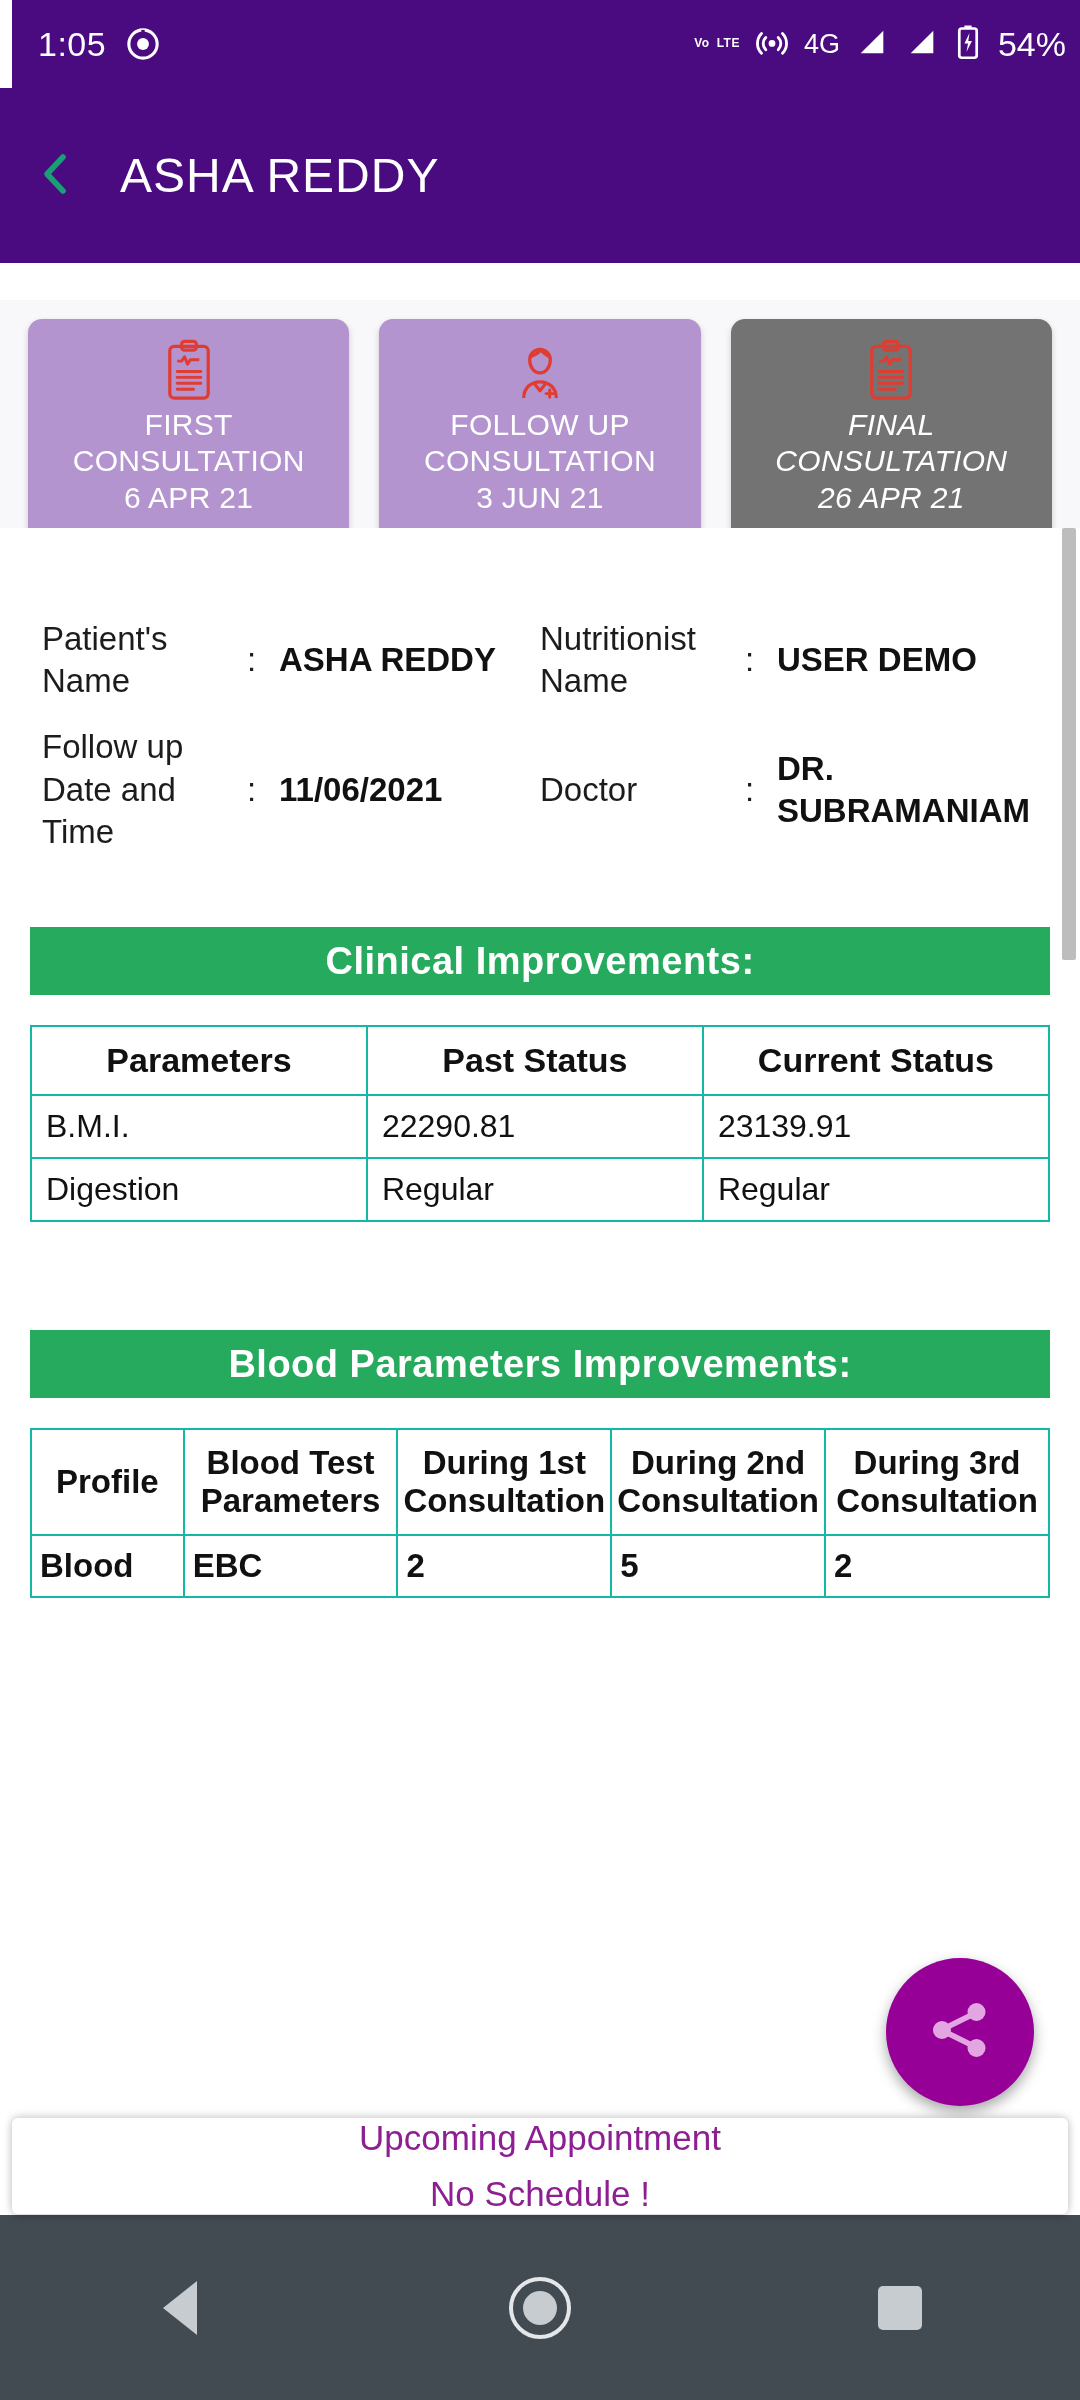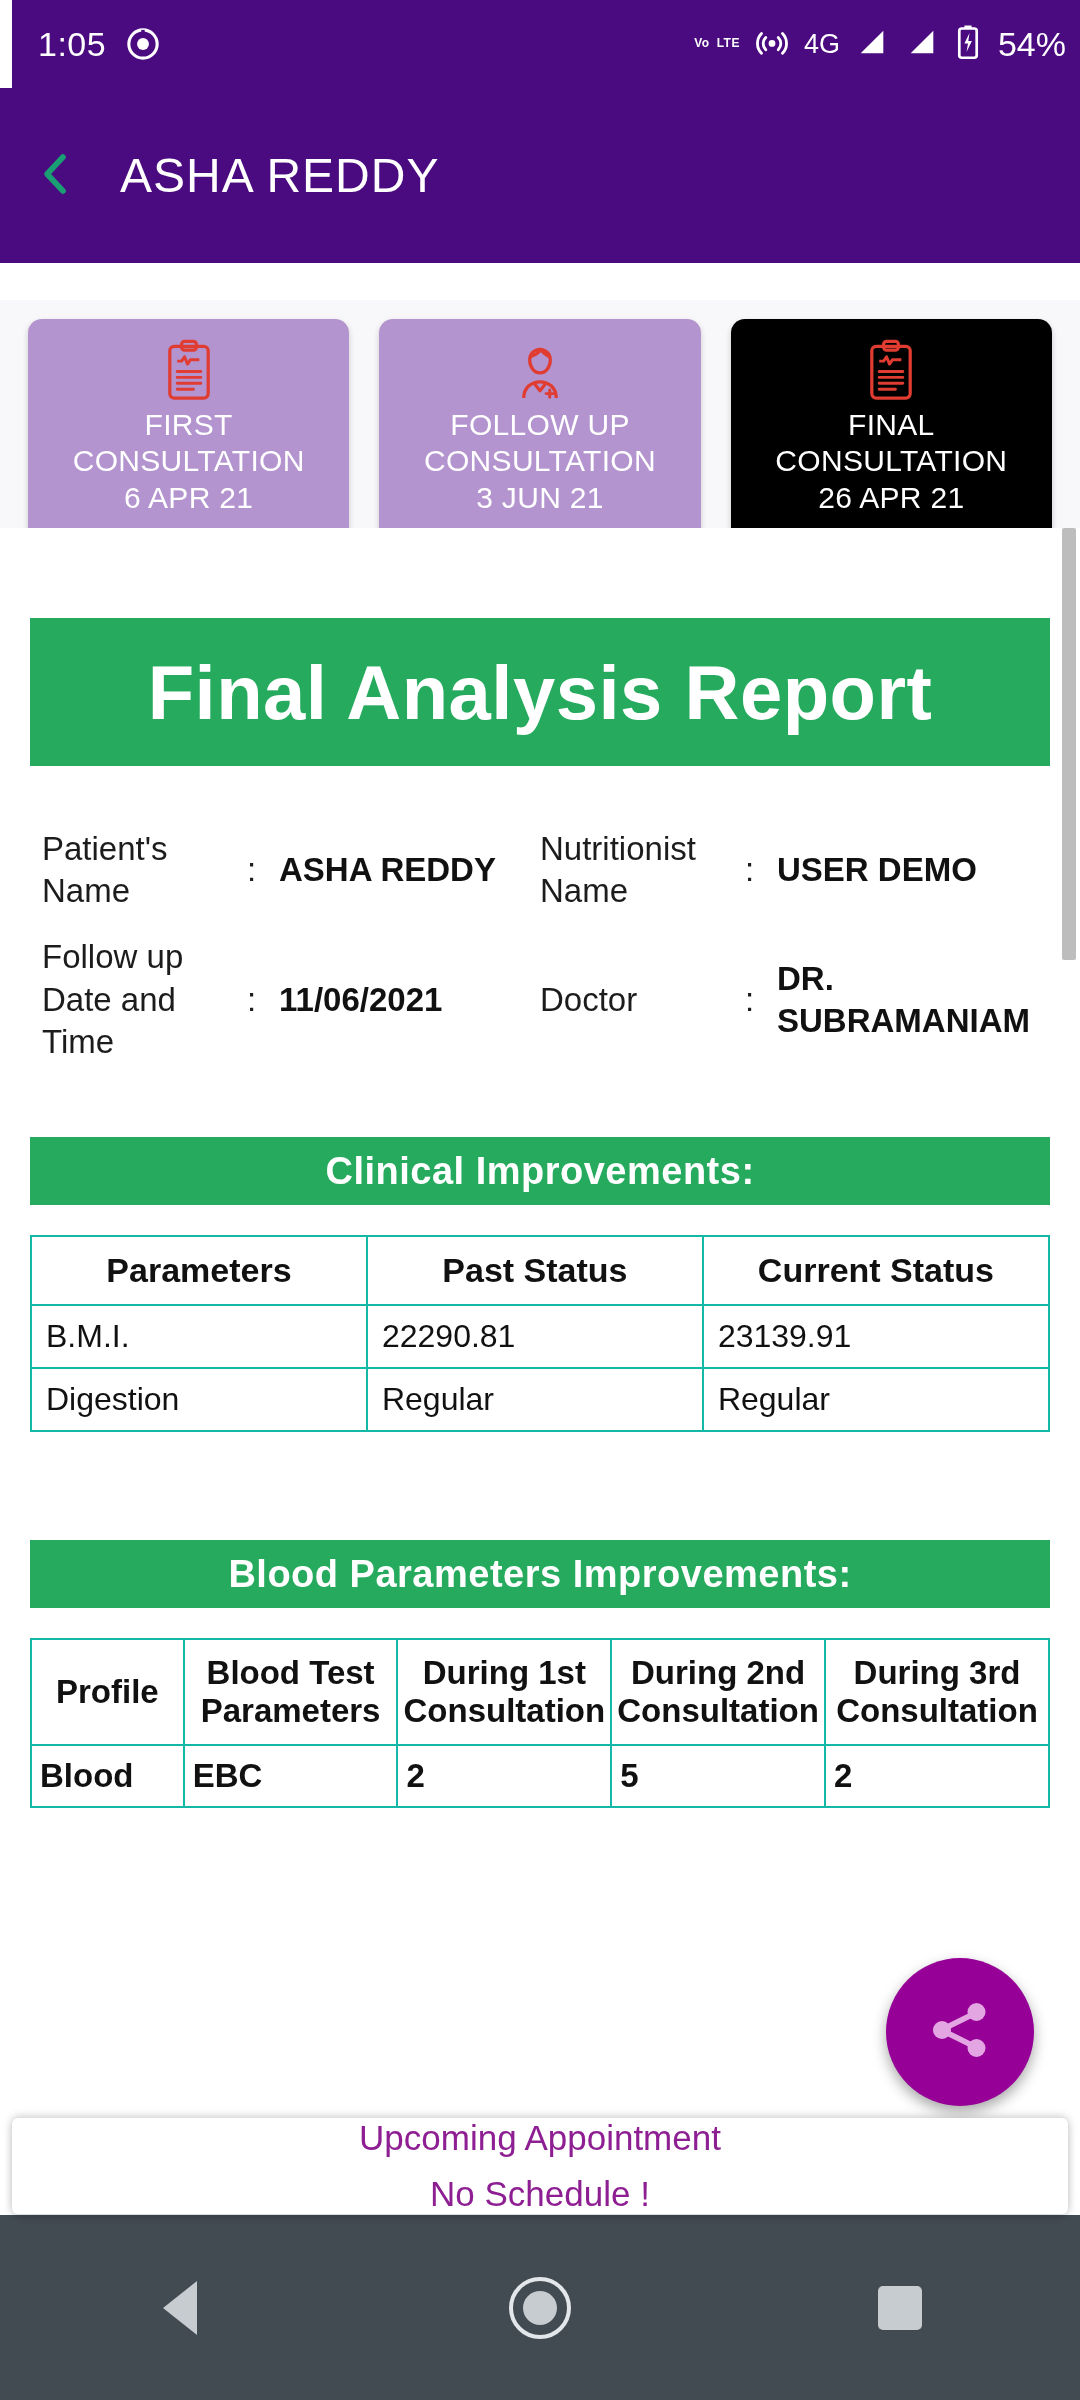--- a/index.html
+++ b/index.html
@@ -41,21 +41,21 @@
     position:absolute; top:263px; left:0; width:1080px; height:265px;
     background:#f8f7f9; display:flex; align-items:center; padding:0 28px; gap:30px;margin-top:37px;
   }
   .tab-card {
     flex:1; height:228px; border-radius:14px;
     display:flex; flex-direction:column; align-items:center;
     padding-top:20px; cursor:pointer;
     box-shadow:0 3px 6px rgba(0,0,0,0.18);
   }
   .tab-card.inactive { background:#b394cf; }
-  .tab-card.active { background:#000000; }
+  .tab-card.active { background:#737373;font-style:italic; }
   .tab-icon { height:62px; display:flex; align-items:center; justify-content:center; }
   .tab-label {
     color:#ffffff; font-size:30px; font-weight:500; line-height:1.22;
     text-align:center; margin-top:6px; letter-spacing:0.3px;
   }
 
   
   .content {
     position:absolute; top:528px; left:0; width:1080px; height:1592px;
     background:#ffffff; overflow:hidden;
@@ -260,23 +260,20 @@
         <div>CONSULTATION</div>
         <div>26 APR 21</div>
       </div>
     </div>
   </div>
 
   <div class="content">
     <div class="content-inner">
       <div class="spacer-top"></div>
 
-      <div class="green-banner report-banner">
-        <span class="banner-title">Final Analysis Report</span>
-      </div>
 
       <div class="meta">
         <div class="meta-row">
           <span class="meta-key">Patient's Name</span>
           <span class="meta-colon">:</span>
           <span class="meta-val">ASHA REDDY</span>
         </div>
         <div class="meta-row">
           <span class="meta-key">Nutritionist Name</span>
           <span class="meta-colon">:</span>

